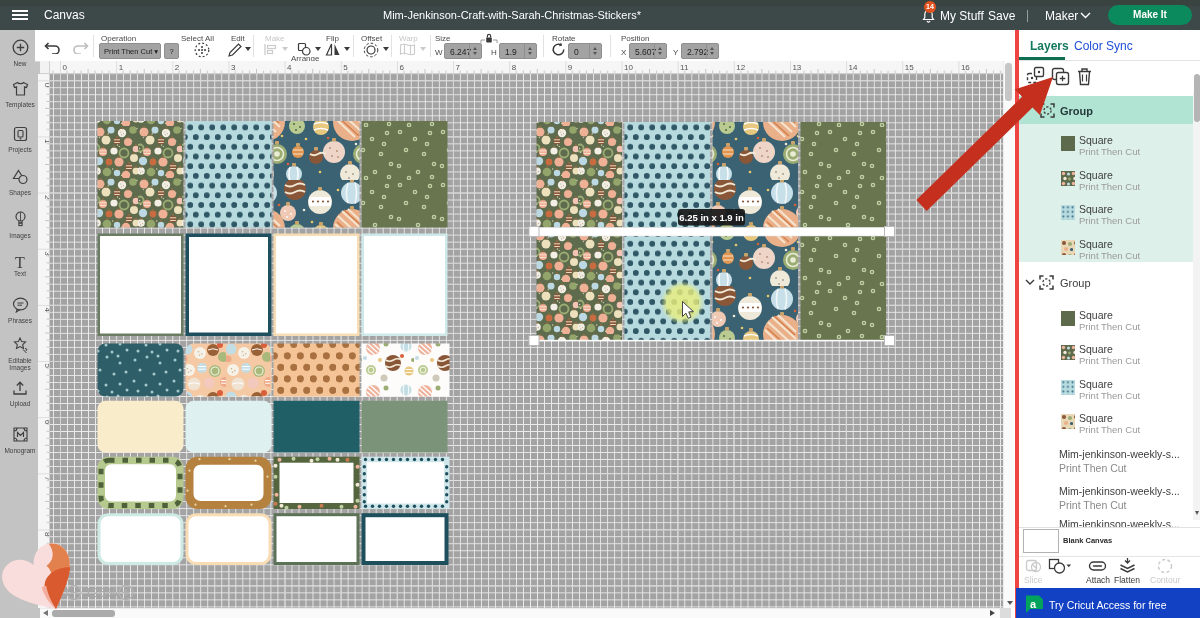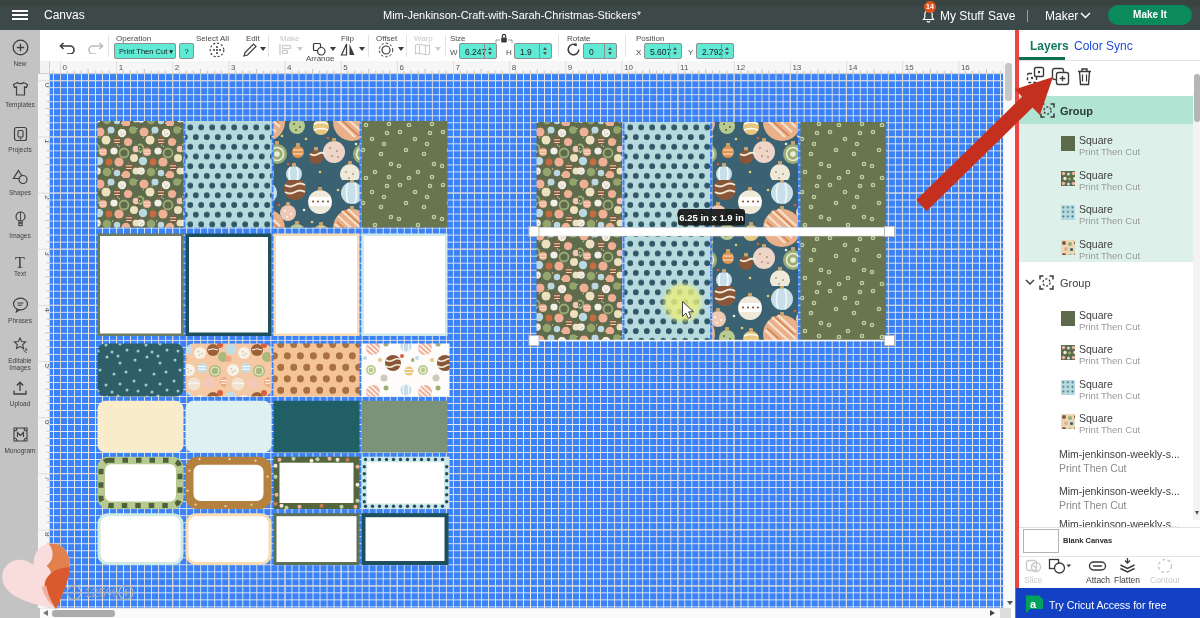--- a/index.html
+++ b/index.html
@@ -2,33 +2,33 @@
 <html><head>
 <meta charset="utf-8">
 <style>
   html,body{margin:0;padding:0;}
   body{width:1200px;height:618px;overflow:hidden;font-family:"Liberation Sans",sans-serif;position:relative;background:#fff;}
   .abs{position:absolute;}
   #topbar{left:0;top:0;width:1200px;height:30px;background:linear-gradient(#39433f 0px,#39433f 5px,#3d4849 7px);color:#fff;}
   #sidebar{left:0;top:30px;width:40px;height:588px;background:#c3c3c3;}
   .sideitem{position:absolute;left:0;width:40px;text-align:center;color:#3f3f3f;}
   .sidelbl{font-size:6.5px;color:#3f3f3f;line-height:7px;}
-  #toolbar{left:50px;top:30px;width:975px;height:31px;background:#fff;border-bottom:1px solid #d8d8d8;}
+  #toolbar{left:35px;top:30px;width:975px;height:31px;background:#fff;border-bottom:1px solid #d8d8d8;}
   .tlabel{position:absolute;font-size:8px;color:#4a4a4a;top:4px;}
   .tlabel.dis{color:#c6c6c6;}
-  .inputbox{position:absolute;top:13px;height:14px;border:1px solid #8f8f8f;border-radius:2px;background:#5eead4;font-size:8.5px;color:#222;}
+  .inputbox{position:absolute;top:13px;height:14px;border:1px solid #8f8f8f;border-radius:2px;background:#a3a3a3;font-size:8.5px;color:#222;}
   .ival{position:absolute;left:5px;top:2.5px;}
   .istep{position:absolute;right:0;top:0;bottom:0;width:11px;border-left:1px solid #8f8f8f;}
   .istep:before{content:"";position:absolute;left:3px;top:3px;border-left:2.5px solid transparent;border-right:2.5px solid transparent;border-bottom:3px solid #555;}
   .istep:after{content:"";position:absolute;left:3px;bottom:3px;border-left:2.5px solid transparent;border-right:2.5px solid transparent;border-top:3px solid #555;}
   .tdiv{position:absolute;top:5px;height:22px;width:1px;background:#e2e2e2;}
   #rcorner{left:40px;top:61px;width:10px;height:13px;background:#f2f2f2;border-right:1px solid #cfcfcf;border-bottom:1px solid #cfcfcf;box-sizing:border-box;}
   #rulerH{left:50px;top:61px;width:953px;height:13px;background:#f6f6f6;border-bottom:1px solid #cfcfcf;box-sizing:border-box;overflow:hidden;}
   #rulerV{left:38px;top:74px;width:12px;height:534px;background:#f6f6f6;border-right:1px solid #cfcfcf;box-sizing:border-box;overflow:hidden;}
-  #canvas{left:50px;top:74px;width:953px;height:534px;background:#3b82f6;}
+  #canvas{left:50px;top:74px;width:953px;height:534px;background:#a3a3a3;}
   #grid{position:absolute;left:0;top:0;width:953px;height:534px;
     background-image:
       linear-gradient(to right,#d5d5d5 1px,transparent 1px),
       linear-gradient(to bottom,#d5d5d5 1px,transparent 1px),
       linear-gradient(to right,#ebebeb 1px,transparent 1px),
       linear-gradient(to bottom,#ebebeb 1px,transparent 1px);
     background-size:56.15px 56.15px,56.15px 56.15px,7.019px 7.019px,7.019px 7.019px;
     background-position:10px 6.3px,10px 6.3px,10px 6.3px,10px 6.3px;}
   #vscroll{left:1003px;top:61px;width:12px;height:547px;background:#fafafa;border-left:1px solid #ececec;box-sizing:border-box;}
   #hscroll{left:40px;top:608px;width:963px;height:10px;background:#fafafa;border-top:1px solid #ececec;box-sizing:border-box;}

